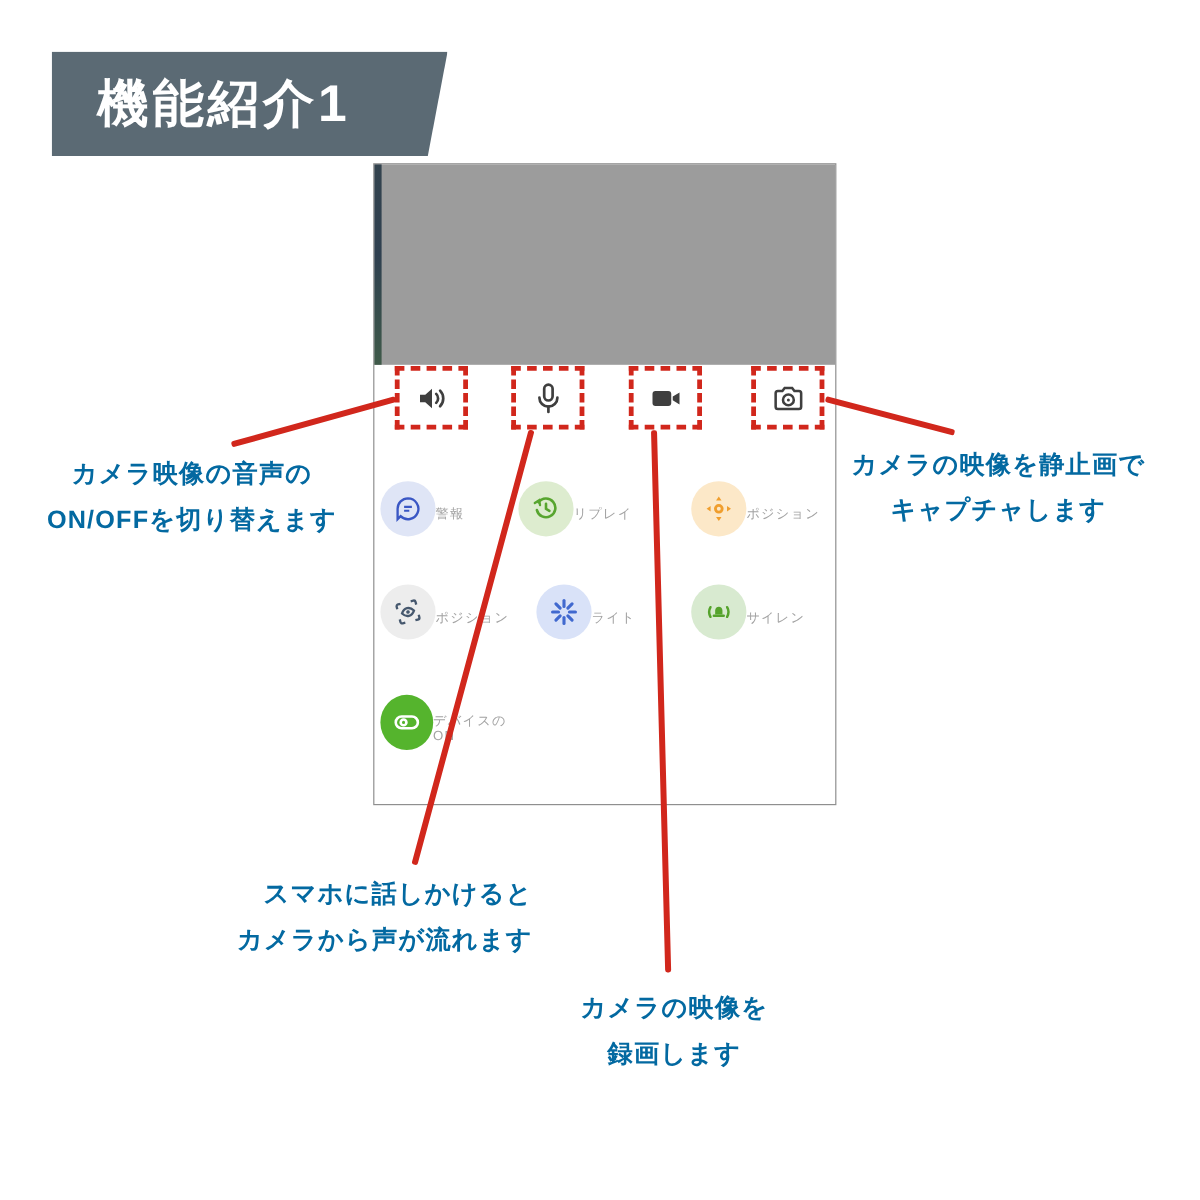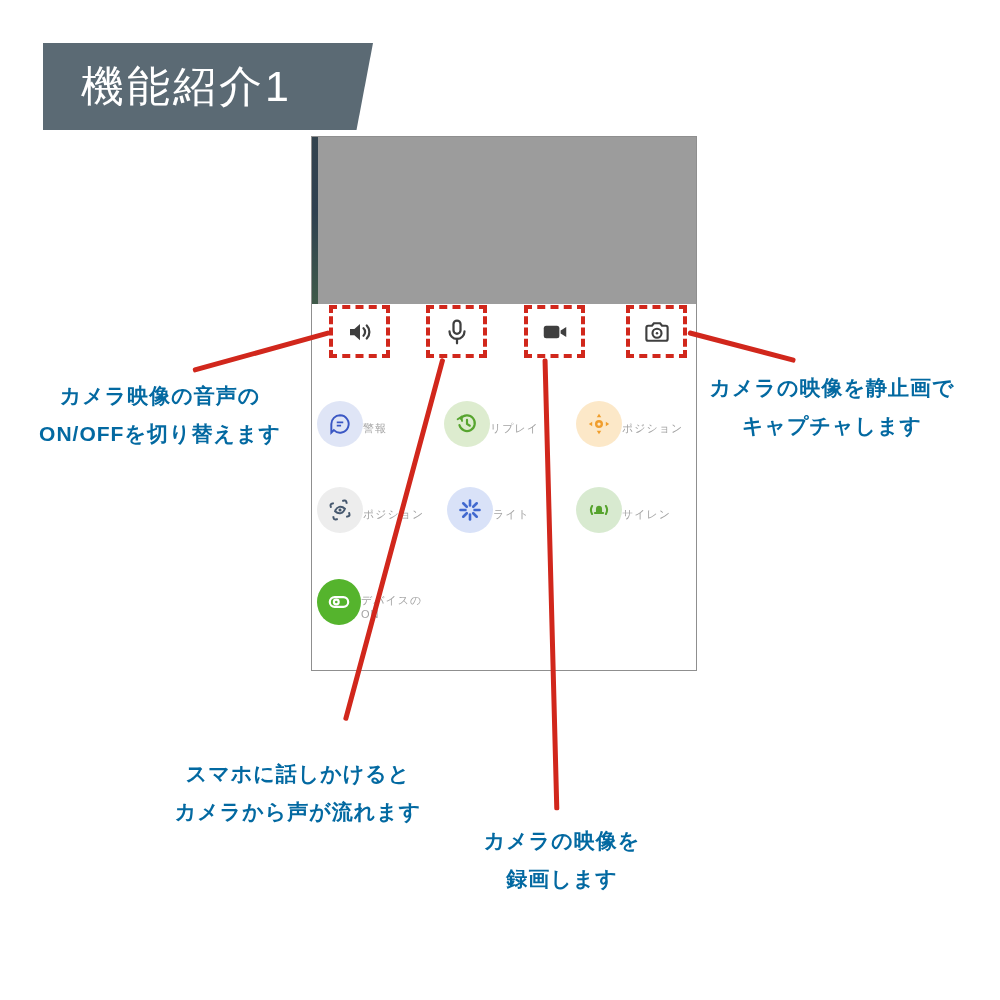--- a/index.html
+++ b/index.html
@@ -3,21 +3,21 @@
 <meta charset="utf-8">
 <style>
   html,body{margin:0;padding:0;background:#ffffff;}
   .stage{position:relative;width:1000px;height:1000px;background:#ffffff;overflow:hidden;
          font-family:"Liberation Sans","DejaVu Sans",sans-serif;}
 
   
   .badge{position:absolute;left:43px;top:43px;width:330px;height:87px;
          clip-path:polygon(0 0,100% 0,95% 100%,0 100%);
          display:flex;align-items:center;}
-  .badge span{font-size:43px;font-weight:400;letter-spacing:3px;padding-left:38px;}
+  .badge span{font-size:43px;font-weight:700;letter-spacing:3px;padding-left:38px;}
 
   
   .phone{position:absolute;left:311px;top:136px;width:386px;height:535px;
          background:#ffffff;border:1px solid #8f8f8f;box-sizing:border-box;}
   .header{position:absolute;left:0;top:0;width:100%;height:167px;
           display:flex;justify-content:center;align-items:flex-start;}
   .edge-sliver{position:absolute;left:0;top:0;width:6px;height:167px;
                background:linear-gradient(180deg,#33434e 0%,#2f4050 45%,#3f5a49 100%);}
   .header-title{margin-top:22px;font-size:55px;font-weight:800;letter-spacing:4px;color:#ffffff;}
 
@@ -97,21 +97,21 @@
     <div class="cell" style="left:5px;top:264px;">
       <div class="circle" style="background: rgb(223, 229, 246); color: rgb(58, 87, 196);">
         <svg viewBox="0 0 24 24" fill="none" stroke="currentColor" stroke-width="1.8">
           <path d="M12 4a8 8 0 1 1-5.66 13.66L4 20v-8a8 8 0 0 1 8-8z"></path>
           <path d="M9 10.5h6M9 13.5h4" stroke-width="1.6"></path>
         </svg>
       </div>
       <div class="cell-label">警報</div>
     </div>
 
-    <div class="cell" style="left:132px;top:264px;">
+    <div class="cell" style="left:120px;top:264px;">
       <div class="circle" style="background: rgb(221, 236, 207); color: rgb(87, 165, 47);">
         <svg viewBox="0 0 24 24" fill="none" stroke="currentColor" stroke-width="2" stroke-linecap="round">
           <path d="M6.2 7A7.2 7.2 0 1 1 5 13"></path>
           <path d="M3.4 7.6l3.4-2.2.6 3.8" stroke-width="1.8"></path>
           <path d="M12 8.2V12l2.6 1.6"></path>
         </svg>
       </div>
       <div class="cell-label">リプレイ</div>
     </div>
 
@@ -192,21 +192,21 @@
   <div class="note" style="left:20px;top:377px;width:280px;">
     <div>カメラ映像の音声の</div>
     <div>ON/OFFを切り替えます</div>
   </div>
 
   <div class="note" style="left:698px;top:369px;width:268px;">
     <div>カメラの映像を静止画で</div>
     <div>キャプチャします</div>
   </div>
 
-  <div class="note" style="left:152px;top:755px;width:292px;">
+  <div class="note" style="left:152px;top:727px;width:292px;text-align:right;">
     <div>スマホに話しかけると</div>
     <div>カメラから声が流れます</div>
   </div>
 
   <div class="note" style="left:448px;top:822px;width:228px;">
     <div>カメラの映像を</div>
     <div>録画します</div>
   </div>
 
 </div>

